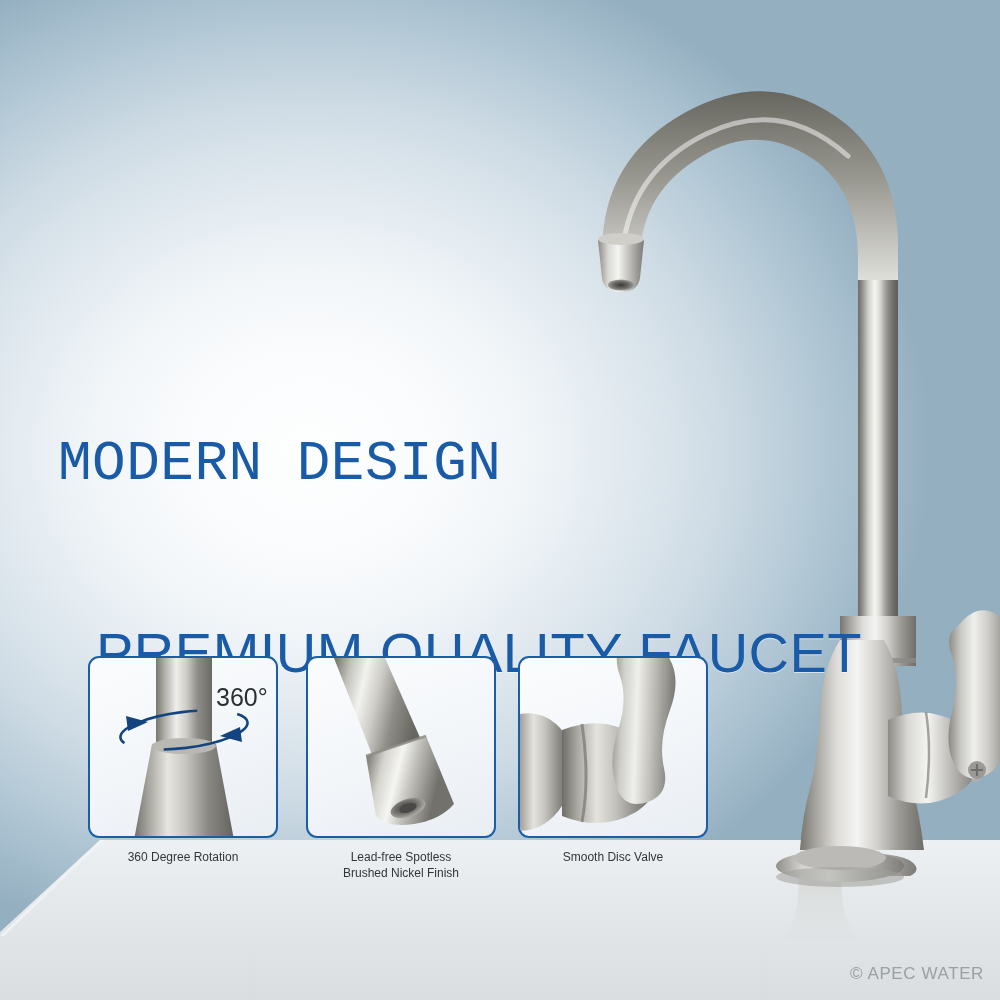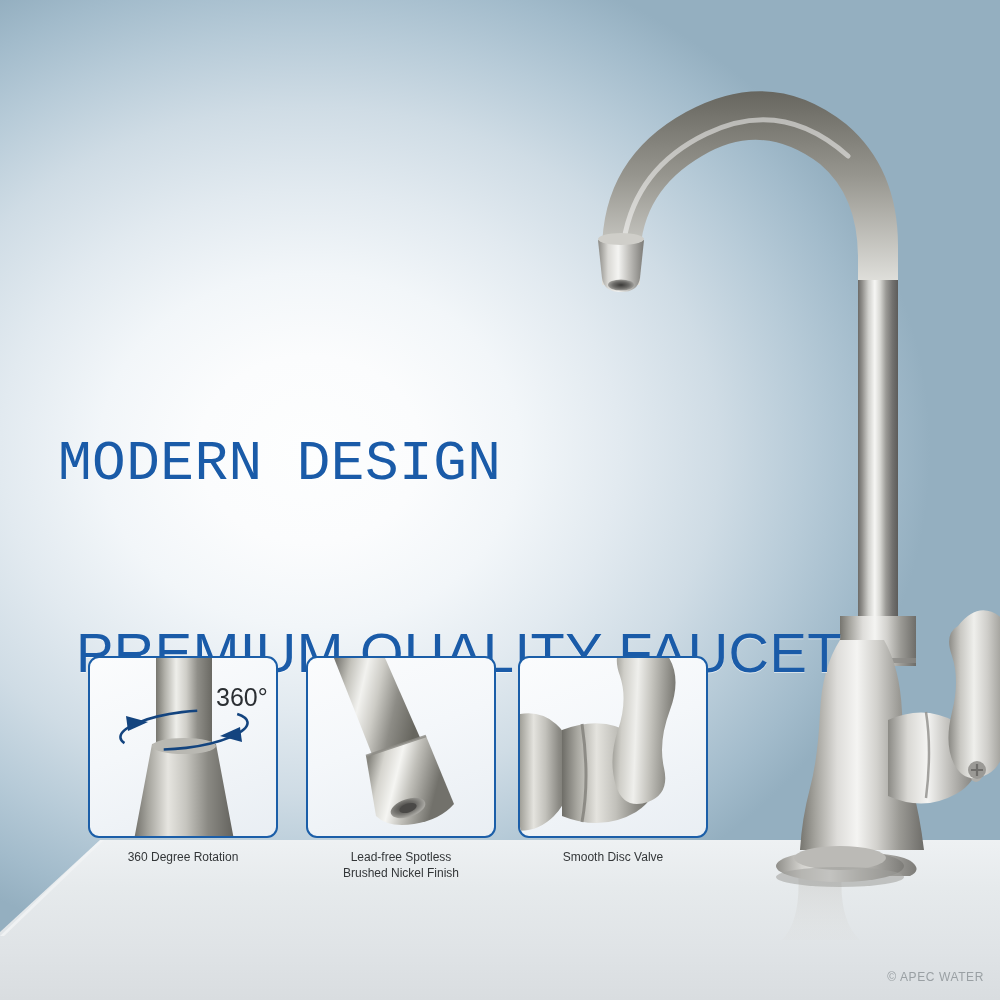--- a/index.html
+++ b/index.html
@@ -54,21 +54,21 @@
     top: 308px;
     color: #1a5ba8;
     font-size: 56px;
     line-height: 1.12;
     letter-spacing: 0.5px;
     font-weight: 400;
     white-space: pre;
     text-shadow: 0 1px 0 rgba(255,255,255,0.55);
   }
   .headline .l1 { display: block; font-family: Liberation Mono, monospace; }
-  .headline .l2 { display: block; margin-left: 18px; }
+  .headline .l2 { display: block; margin-left: 38px; }
 
   
   .features {
     position: absolute;
     left: 88px;
     top: 656px;
     width: 640px;
     height: 260px;
   }
   .feature {
@@ -109,21 +109,21 @@
     width: 460px;
     height: 860px;
   }
 
   
   .watermark {
     position: absolute;
     right: 16px;
     bottom: 16px;
     color: #9aa0a4;
-    font-size: 12px;
+    font-size: 17px;
     letter-spacing: 0.6px;
   }
 </style>
 </head>
 <body>
 
 <div id="stage">
 
   <div class="counter"></div>
   <div class="counter-edge"></div>

